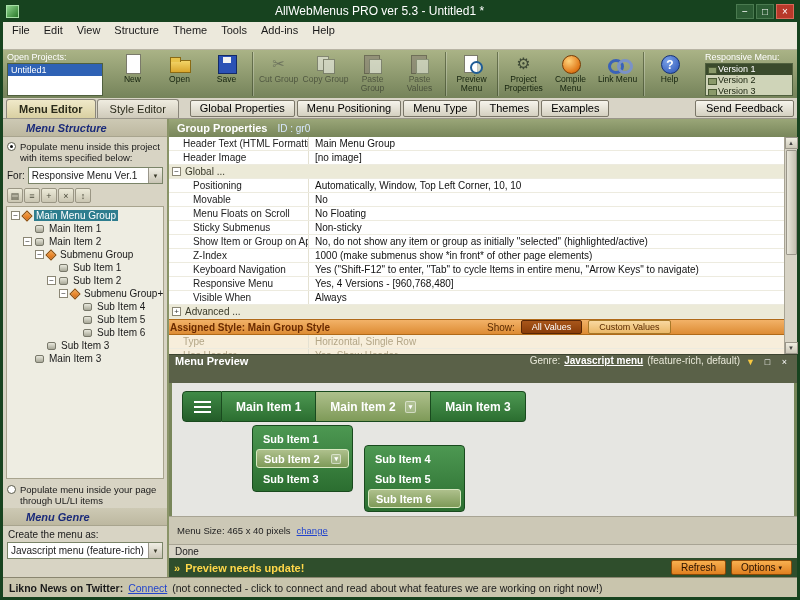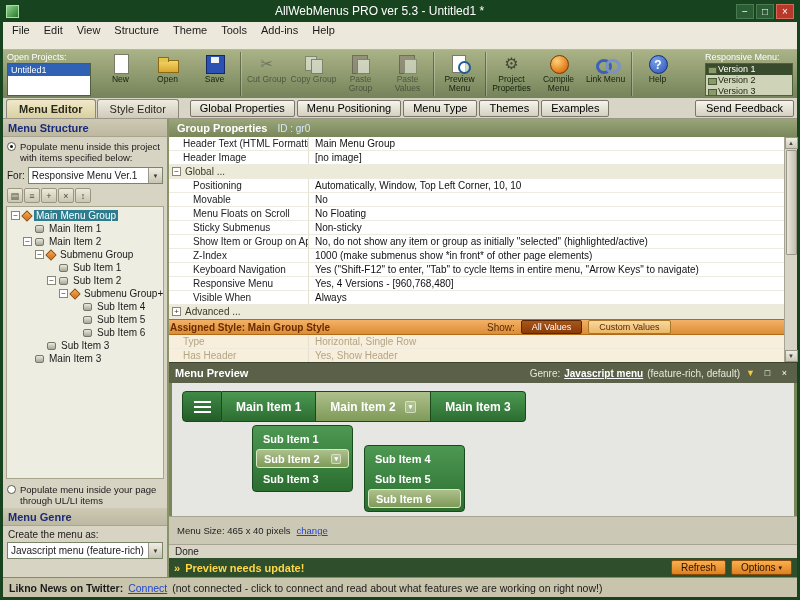--- a/index.html
+++ b/index.html
@@ -11,21 +11,21 @@
   .app-icon{width:13px;height:13px;background:linear-gradient(135deg,#8ed48e,#2a7a2a);border:1px solid #a8e0a8;margin-right:4px;flex:none;}
   .title-text{flex:1;text-align:center;white-space:nowrap;overflow:hidden;}
   .win-controls{display:flex;gap:2px;}
   .winbtn{width:18px;height:15px;display:flex;align-items:center;justify-content:center;font-size:10px;color:#fff;background:#2c5c34;border:1px solid #4a7a50;cursor:default;}
   .winbtn.close{background:#b8392a;border-color:#d86a5a;}
   
   .menubar{height:28px;background:#ece9dc;display:flex;font-size:11px;color:#1a1a1a;padding-left:2px;border-bottom:1px solid #b8b4a4;}
   .menu-item{padding:2px 7px;}
   
   .toolbar{height:48px;background:linear-gradient(#aab386,#75835a);display:flex;align-items:stretch;padding:2px 4px;gap:4px;}
-  .open-projects{width:84px;display:flex;flex-direction:column;font-size:9px;color:#fff;flex:none;}
+  .open-projects{width:96px;display:flex;flex-direction:column;font-size:9px;color:#fff;flex:none;}
   .op-label{height:11px;line-height:11px;}
   .op-list{flex:1;background:#fff;border:1px solid #50603e;overflow:hidden;}
   .op-item{height:12px;line-height:12px;font-size:9px;color:#222;padding-left:3px;}
   .op-item.sel{background:#2f62b5;color:#fff;}
   .tb-area{flex:1;display:flex;align-items:stretch;min-width:0;}
   .tb-group{display:flex;align-items:stretch;padding:0 2px;border-right:1px solid rgba(55,65,38,.55);box-shadow:1px 0 0 rgba(255,255,255,.25);}
   .tb-group:last-child{border-right:none;box-shadow:none;}
   .tb-btn{width:47px;display:flex;flex-direction:column;align-items:center;padding-top:2px;gap:1px;}
   .tb-label{font-size:8.5px;color:#15230e;text-align:center;line-height:9px;}
   .tb-btn.disabled{opacity:.55;filter:grayscale(.8);}
@@ -58,21 +58,21 @@
   .tabrow{height:21px;background:#d8d4c6;display:flex;align-items:flex-end;padding:0 3px;border-bottom:1px solid #9a968a;}
   .tabs-left{display:flex;align-items:flex-end;height:100%;}
   .tab{height:19px;line-height:18px;padding:0 12px;font-size:11px;color:#2a2a1a;background:linear-gradient(#efece0,#cfcaba);border:1px solid #8a867a;border-bottom:none;border-radius:3px 3px 0 0;margin-right:1px;}
   .tab.active{background:linear-gradient(#f0e9c9,#d9d0a2);font-weight:bold;}
   .prop-btns{display:flex;align-items:center;height:100%;margin-left:10px;gap:2px;}
   .prop-btn{height:17px;line-height:15px;padding:0 9px;font-size:11px;background:linear-gradient(#f6f4ec,#d4d0c0);border:1px solid #7a7668;border-radius:2px;}
   .send-feedback{margin-left:auto;height:17px;line-height:15px;padding:0 10px;font-size:11px;background:linear-gradient(#f6f4ec,#d4d0c0);border:1px solid #7a7668;border-radius:2px;align-self:center;}
   
   .main{flex:1;display:flex;min-height:0;background:#d2cebe;}
   .sidebar{width:166px;flex:none;display:flex;flex-direction:column;background:#d8d4c4;border-right:2px solid #8a9468;font-size:10px;color:#1a1a1a;min-height:0;}
-  .side-title{font-size:11px;font-weight:bold;color:#1a2a7a;padding:3px 5px 2px;background:linear-gradient(#cdc9b4,#bdb8a0);border-bottom:1px solid #a8a48e;}
+  .side-title{font-size:11px;font-weight:bold;color:#1a2a7a;padding:3px 23px 2px;background:linear-gradient(#cdc9b4,#bdb8a0);border-bottom:1px solid #a8a48e;font-style:italic;}
   .radio-row{display:flex;gap:4px;padding:4px 4px 2px;}
   .radio{width:9px;height:9px;border-radius:50%;border:1px solid #5a5a4a;background:#fff;position:relative;flex:none;margin-top:1px;}
   .radio.on::before{content:'';position:absolute;left:2px;top:2px;width:3px;height:3px;border-radius:50%;background:#111;}
   .radio-label{flex:1;font-size:9.5px;line-height:11px;}
   .for-row{display:flex;align-items:center;gap:3px;padding:2px 4px;font-size:10px;}
   .combo{flex:1;height:17px;background:#fff;border:1px solid #7a8468;display:flex;align-items:center;min-width:0;}
   .combo-text{flex:1;padding-left:3px;font-size:10px;white-space:nowrap;overflow:hidden;}
   .combo-arrow{width:14px;height:15px;flex:none;background:linear-gradient(#f0eee4,#c8c4b4);border-left:1px solid #9a968a;display:flex;align-items:center;justify-content:center;font-size:6px;color:#3a3a2a;}
   .tree-toolbar{display:flex;gap:1px;padding:2px 4px;}
   .tree-tool{width:16px;height:15px;background:linear-gradient(#ecead8,#cac6b2);border:1px solid #9a9684;display:flex;align-items:center;justify-content:center;font-size:9px;color:#4a4a3a;border-radius:2px;}
@@ -107,21 +107,21 @@
   .as-name{width:318px;flex:none;padding-left:1px;font-weight:bold;color:#6a2a00;font-size:10px;white-space:nowrap;overflow:hidden;}
   .as-show{color:#5a2a00;font-size:10px;margin-right:6px;}
   .val-btn{font-size:9px;padding:1px 10px;border-radius:2px;margin-right:6px;white-space:nowrap;}
   .val-btn.active{background:linear-gradient(#a8561a,#8a3c08);color:#fff;border:1px solid #5a2604;}
   .val-btn:not(.active){background:linear-gradient(#f8d8a0,#eab868);color:#5a2a00;border:1px solid #a87828;}
   .pscroll{width:13px;flex:none;background:#d8d4c6;border-left:1px solid #a8a494;display:flex;flex-direction:column;align-items:center;}
   .scroll-arrow{width:13px;height:12px;background:linear-gradient(#f0eee2,#ccc8b8);border:1px solid #9a968a;font-size:6px;display:flex;align-items:center;justify-content:center;color:#444;flex:none;}
   .scroll-thumb{width:11px;height:105px;background:linear-gradient(90deg,#e8e6da,#c4c0b0);border:1px solid #9a968a;margin-top:1px;border-radius:1px;}
   .scroll-arrow.bottom{margin-top:auto;}
   
-  .preview-header{height:21px;flex:none;background:#5a6148;display:flex;align-items:center;padding:0 6px;gap:4px;border-top:1px solid #3c4430;}
+  .preview-header{height:29px;flex:none;background:#5a6148;display:flex;align-items:flex-start;padding:0 6px;gap:4px;border-top:1px solid #3c4430;}
   .ph-title{color:#fff;font-weight:bold;font-size:11px;margin-right:auto;}
   .ph-genre-label{color:#e8e8d8;font-size:10px;}
   .ph-genre-link{color:#fff;font-size:10px;font-weight:bold;text-decoration:underline;}
   .ph-genre-note{color:#e8e8d8;font-size:10px;}
   .ph-icon{width:13px;height:13px;display:flex;align-items:center;justify-content:center;font-size:9px;color:#fff;}
   .ph-icon.dl{color:#f8c840;}
   .preview-area{height:133px;flex:none;position:relative;background:#e6e6e2;border-left:3px solid #78865a;border-right:3px solid #78865a;overflow:hidden;}
   .pm-bar{position:absolute;left:10px;top:8px;display:flex;height:31px;}
   .pm-hamb{width:40px;background:linear-gradient(#3f8a46,#235c28);border:1px solid #194a1e;border-radius:4px 0 0 4px;display:flex;align-items:center;justify-content:center;}
   .hamb-lines{width:17px;height:12px;background:linear-gradient(#fff 0,#fff 2px,transparent 2px,transparent 5px,#fff 5px,#fff 7px,transparent 7px,transparent 10px,#fff 10px,#fff 12px);}

